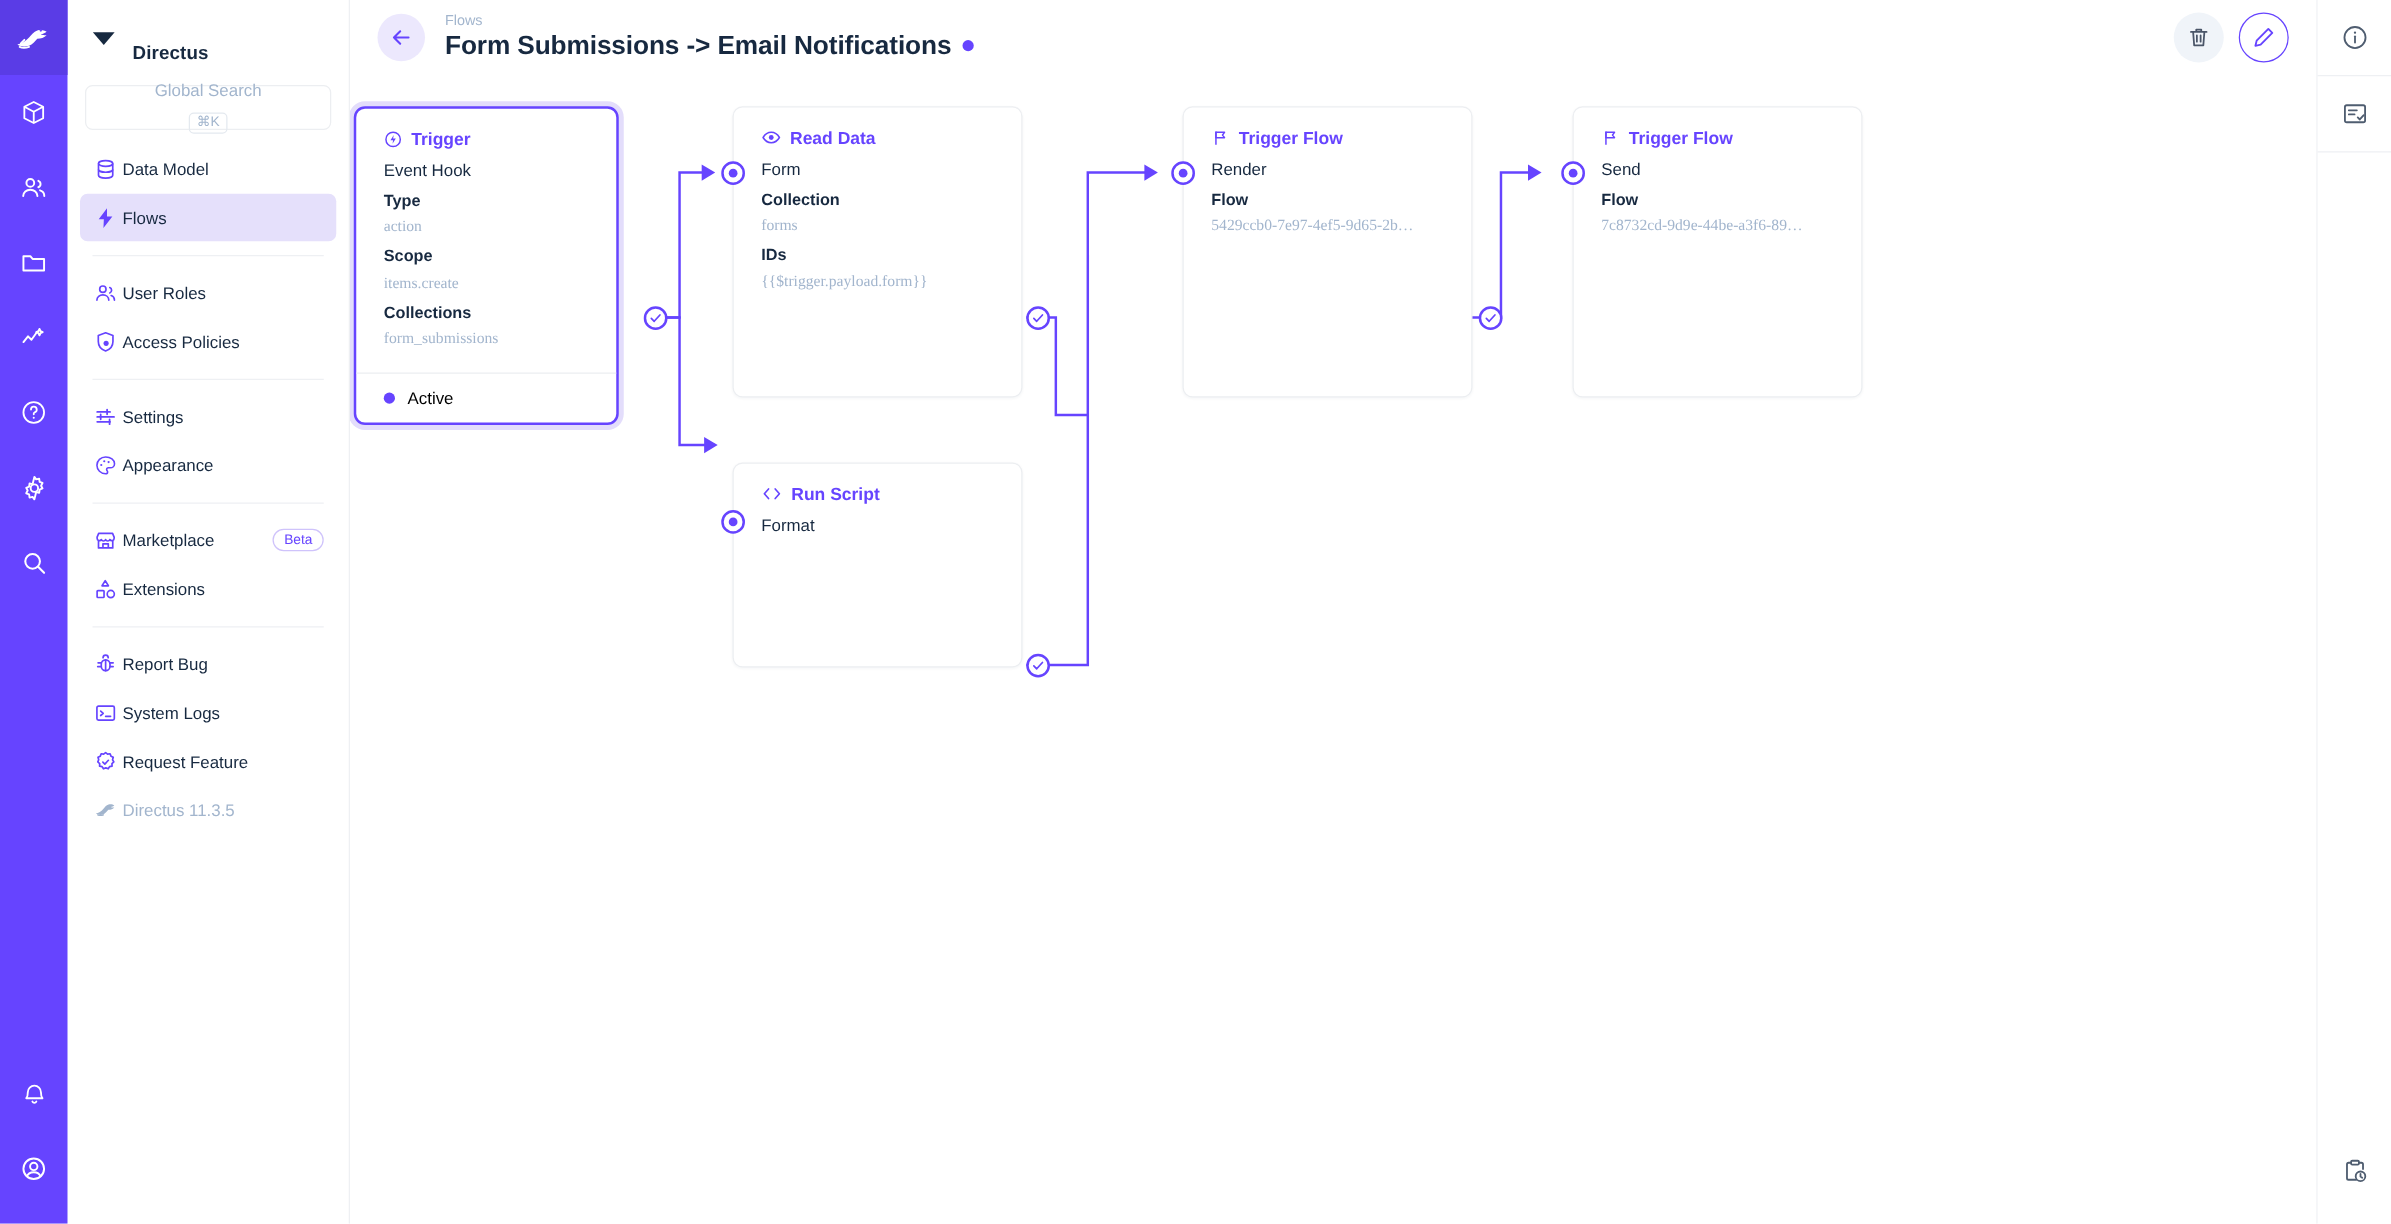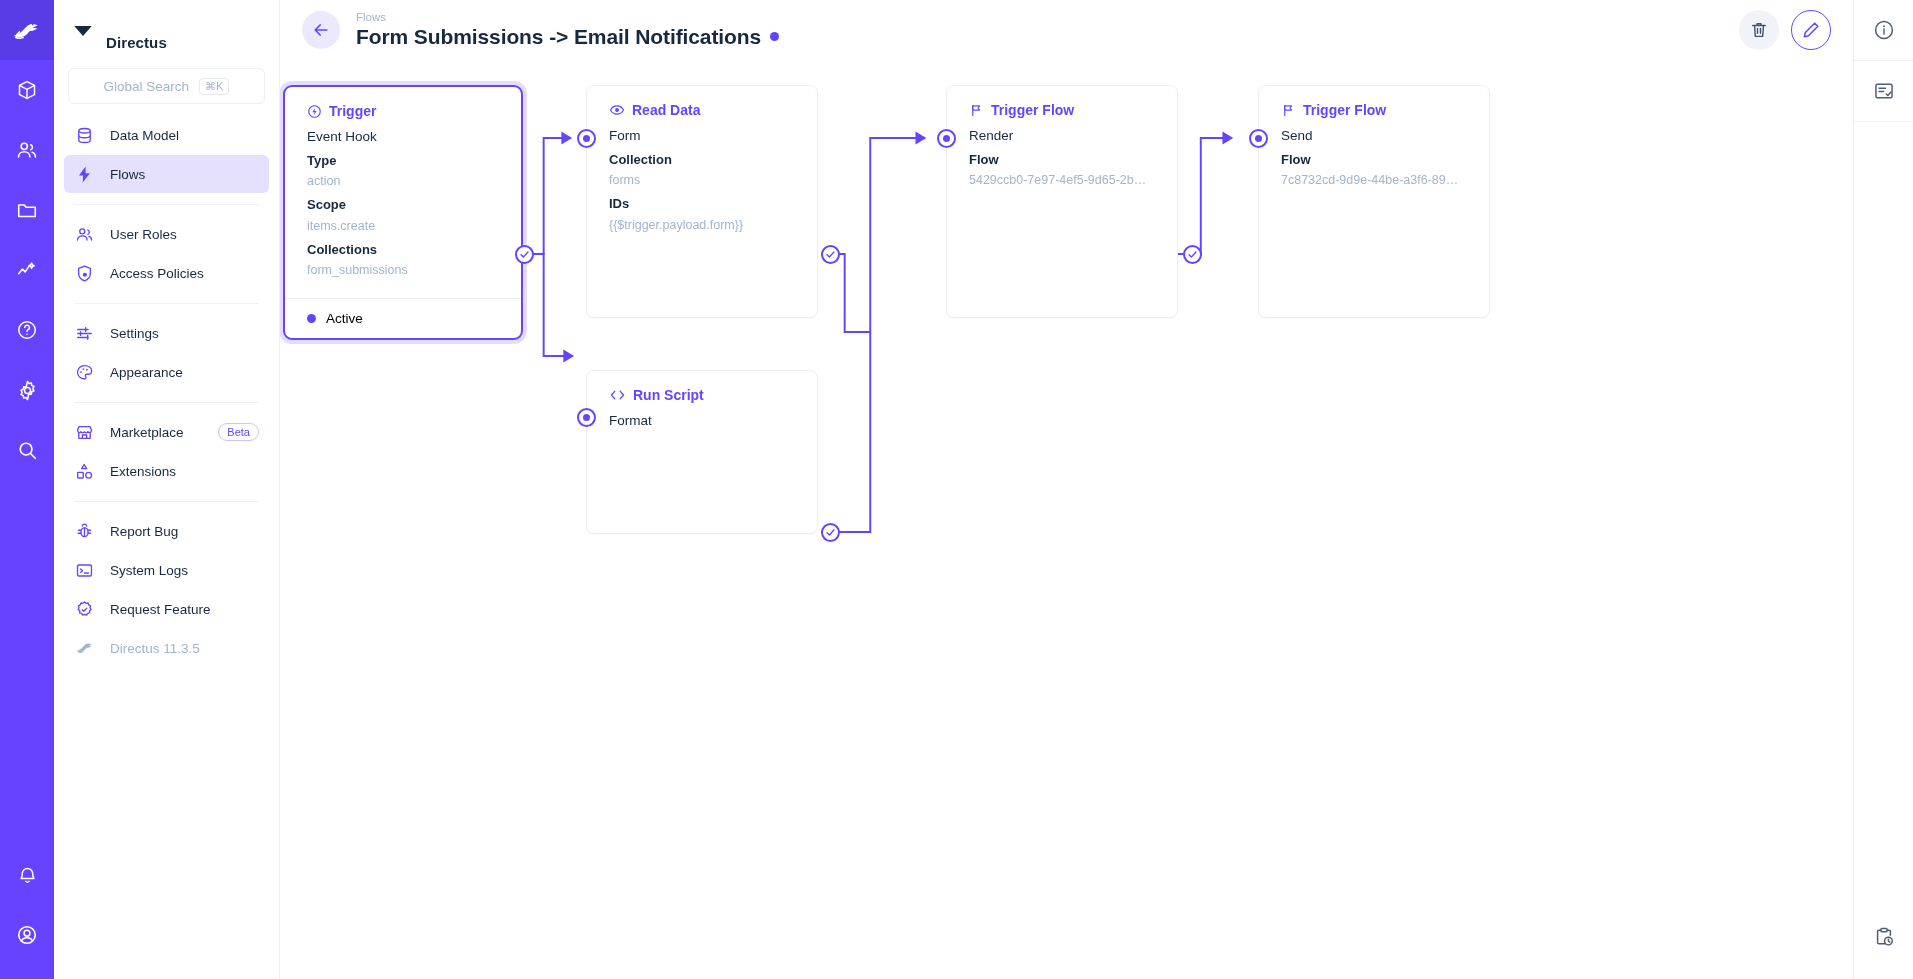--- a/index.html
+++ b/index.html
@@ -38,31 +38,32 @@
     height: 60px; display: flex; align-items: center;
     padding: 0 14px 0 18px; gap: 12px;
   }
   .nav-header .brand-mark { width: 22px; height: 22px; display:block; }
   .nav-title { font-size: 15px; font-weight: 700; color: #172940; letter-spacing: .1px; margin-top: 24px; }
   .search-box {
     margin: 8px 14px 12px 14px; height: 36px;
     border: 1px solid #eceef1; border-radius: 6px;
     display: flex; align-items: center; justify-content: center; gap: 10px;
     background: #fff;
+    flex-direction: column;
   }
   .search-ph { font-size: 13.5px; color: #a2b5cd; }
   .kbd {
     font-size: 11px; color: #a2b5cd;
     border: 1px solid #e4e9ef; border-radius: 4px;
     padding: 2px 5px; line-height: 1;
   }
   .nav-list { padding: 0 10px; }
   .nav-item {
     height: 38px; border-radius: 6px;
-    display: flex; align-items: center; gap: 16px;
+    display: flex; align-items: center; gap: 4px;
     padding: 0 10px; margin-bottom: 1px;
     font-size: 13.5px; color: #172940; cursor: pointer;
   }
   .nav-item .ico { width: 20px; height: 20px; flex: 0 0 20px; display:flex; align-items:center; justify-content:center; color:#6644ff; }
   .nav-item .ico svg { display:block; }
   .nav-item.selected { background: #e5e0fb; }
   .nav-item.muted { color: #a2b5cd; }
   .nav-item.muted .ico { color: #a2b5cd; }
   .nav-item .label { flex: 1 1 auto; white-space: nowrap; }
   .badge-beta {
@@ -112,21 +113,21 @@
   .node-head {
     display: flex; align-items: center; gap: 7px;
     padding: 16px 18px 2px 22px;
     color: #6644ff; font-weight: 700; font-size: 14px;
   }
   .node-head .nico { display: flex; align-items: center; color: #6644ff; }
   .node-body { padding: 6px 18px 14px 22px; }
   .node-sub { font-size: 13.5px; color: #172940; line-height: 1.5; margin-bottom: 4px; }
   .field-key { font-size: 13px; font-weight: 700; color: #172940; line-height: 1.55; }
   .field-val {
-    font-family: Liberation Sans, sans-serif;
+    font-family: Liberation Serif, serif;
     font-size: 12.5px; color: #a2b5cd; line-height: 1.6;
     white-space: nowrap; overflow: hidden; text-overflow: ellipsis;
     margin-bottom: 4px;
   }
 
   
   .node.trigger {
     border: 2px solid #6644ff;
     box-shadow: 0 0 0 4px #e3ddfb;
     border-radius: 9px;
@@ -435,21 +436,21 @@
           <path d="M912 194 L936 194 L936 78 L962 78"></path>
         </g>
         <g fill="#6644ff">
           <path d="M286 71.5 L297 78 L286 84.5 z"></path>
           <path d="M288 289.5 L299 296 L288 302.5 z"></path>
           <path d="M646 71.5 L657 78 L646 84.5 z"></path>
           <path d="M958 71.5 L969 78 L958 84.5 z"></path>
         </g>
       </svg>
 
-      <div class="node trigger" style="left:3px; top:25px; width:240px;">
+      <div class="node trigger" style="left:3px; top:25px; width:212px;">
         <div class="node-head">
           <span class="nico">
             <svg width="15" height="15" viewBox="0 0 24 24" fill="none" stroke="#6644ff" stroke-width="1.9">
               <circle cx="12" cy="12" r="9.2"></circle>
                 <path d="M12.8 6.4 8.6 13h3.4l-.8 4.6 4.2-6.6h-3.4l.8-4.6z" fill="#6644ff" stroke="none"></path>
             </svg>
           </span>
           <span>Trigger</span>
         </div>
         <div class="node-body">

